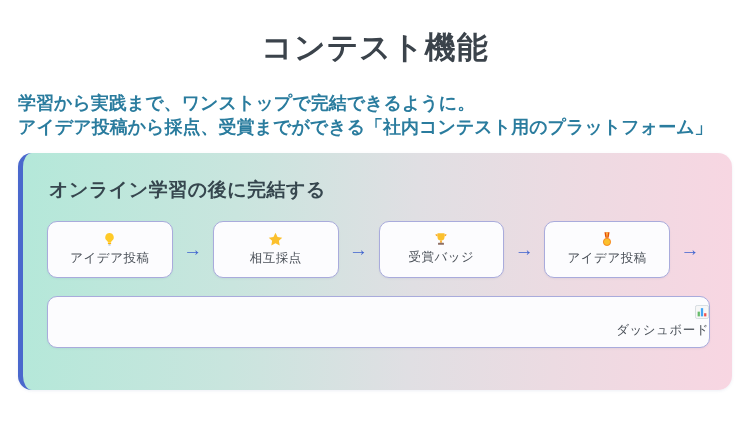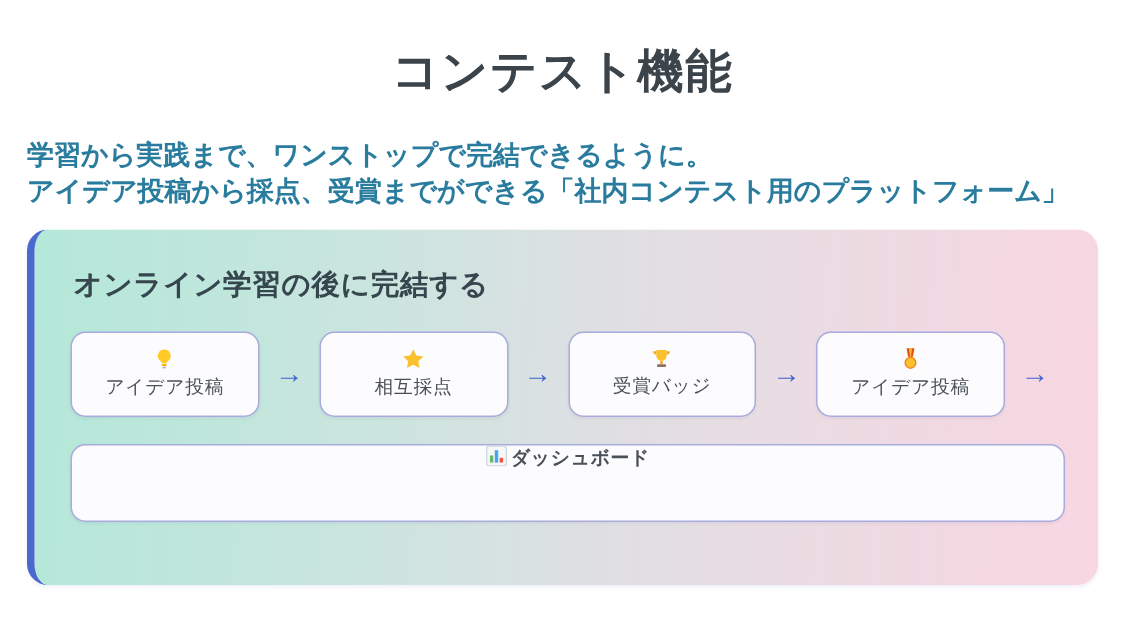--- a/index.html
+++ b/index.html
@@ -74,26 +74,25 @@
     line-height: 1;
     user-select: none;
   }
   .dashboard-box {
     margin-top: 18px;
     height: 52px;
     background: #fcfcfe;
     border: 1.5px solid #a9abdc;
     border-radius: 10px;
     display: flex;
-    flex-direction: row;
-    align-items: flex-start;
+    flex-direction: column;
+    align-items: flex-end;
     justify-content: center;
     gap: 3px;
     box-shadow: 0 1px 2px rgba(90,100,150,0.08);
-    font-weight: bold;
   }
   .dashboard-box .label {
     font-size: 12.5px;
     color: #4a5058;
     letter-spacing: 0.5px;
   }
   .icon { display: inline-flex; line-height: 0; }
 </style>
 </head>
 <body>

